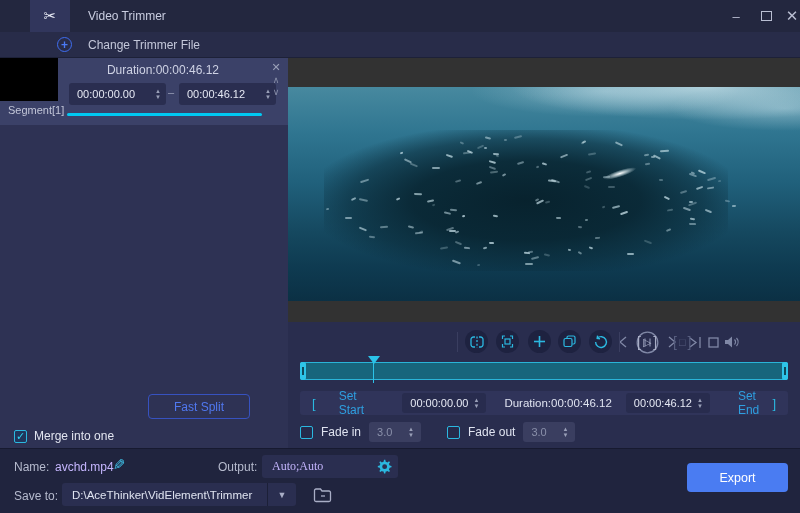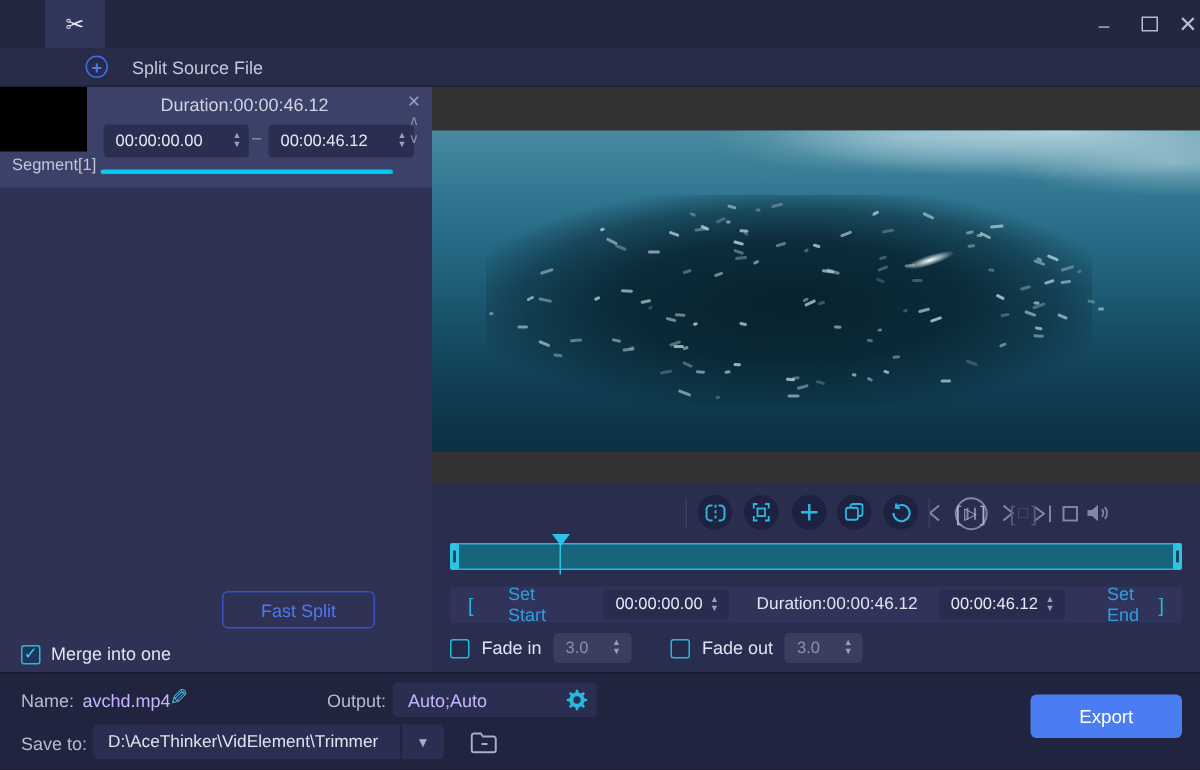--- a/index.html
+++ b/index.html
@@ -87,49 +87,50 @@
 
   
   .bottombar{position:absolute;left:0;top:448px;width:800px;height:65px;background:#20243e;border-top:1px solid #171a30;}
   .blabel{position:absolute;font-size:12px;color:#b6bbce;}
   .bvalue{font-size:12px;color:#c4b5fd;}
   .name-label{left:14px;top:11px;} 
   .name-value{position:absolute;left:55px;top:11px;}
   .pencil{position:absolute;left:113px;top:7px;color:#3fc3ea;font-size:15px;transform:scaleX(-1);cursor:default;}
   .output-label{left:218px;top:11px;}
   .output-field{position:absolute;left:262px;top:6px;width:136px;height:23px;background:#2a2e50;border-radius:3px;display:flex;align-items:center;padding:0 6px 0 10px;}
-  .output-field .bvalue{flex:1;}
+  .output-field .bvalue{flex:1;font-family:Liberation Serif, serif;}
   .gear{display:flex;cursor:default;}
   .save-label{left:14px;top:40px;}
   .save-select{position:absolute;left:62px;top:34px;width:234px;height:23px;background:#2a2e50;border-radius:3px;display:flex;align-items:center;cursor:default;}
   .save-value{padding-left:10px;font-size:11.5px;color:#dfe3f0;flex:1;}
   .save-divider{width:1px;height:23px;background:#1c2038;}
   .save-arrow{width:28px;text-align:center;color:#a9aec6;font-size:9px;}
   .folder-btn{position:absolute;left:310px;top:34px;width:24px;height:23px;display:flex;align-items:center;justify-content:center;cursor:default;}
   .export-btn{position:absolute;left:687px;top:14px;width:101px;height:29px;background:#4a7cf2;border:none;border-radius:4px;color:#fff;font-size:12.5px;cursor:default;}
 </style>
 </head>
 <body>
 
 <div id="app">
 
   <div class="titlebar">
     <div class="app-icon-tile">
         <span>✂</span>
       </div>
+    <div class="app-title">Video Trimmer</div>
     <div class="winbtn min">–</div>
     <div class="winbtn max">
         <span class="maxglyph"></span>
       </div>
     <div class="winbtn cls">✕</div>
   </div>
 
   <div class="srcrow">
     <div class="plus-circle">+</div>
-    <div class="srclabel">Split Source File</div>
+    <div class="srclabel">Change Trimmer File</div>
   </div>
 
   <div class="left-panel">
     <div class="segment-card">
       <div class="thumb"></div>
       <div class="seg-label">Segment[1]</div>
       <div class="seg-duration">Duration:00:00:46.12</div>
       <div class="time-box tb1">
         <span>00:00:00.00</span>
         <span class="stepper">

